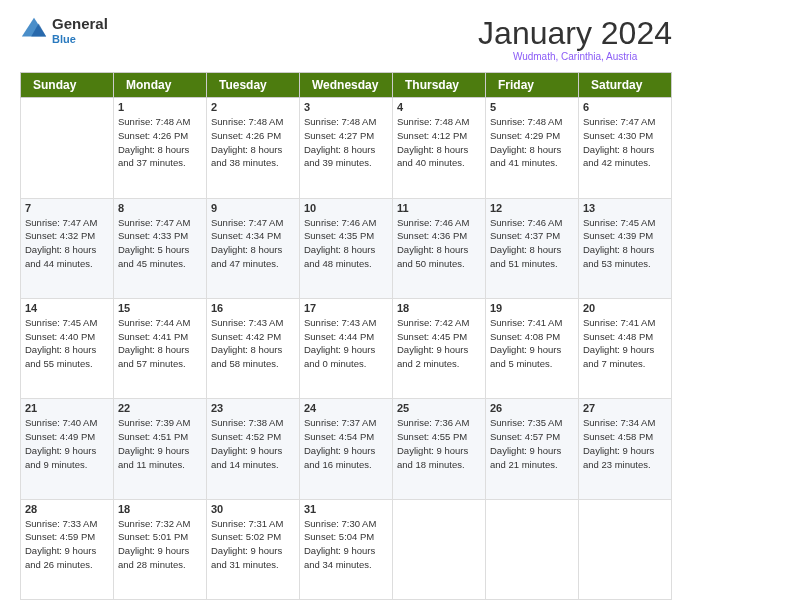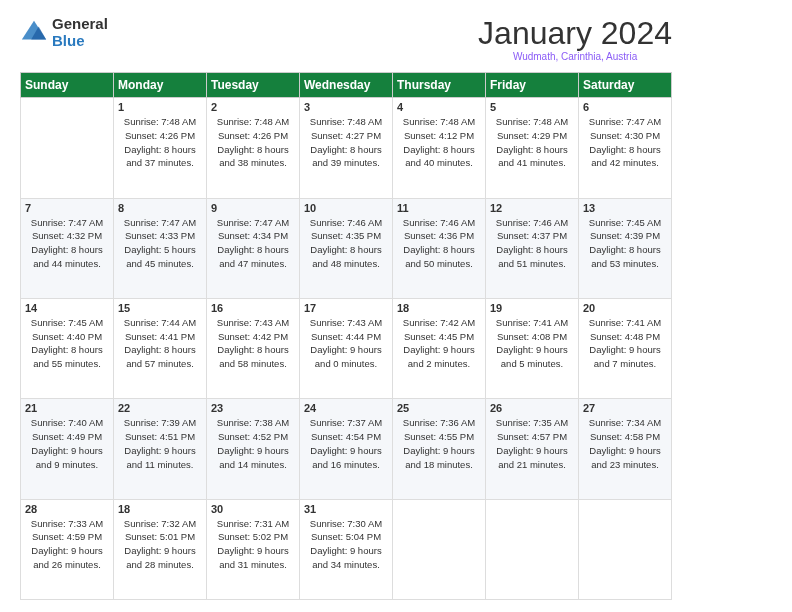--- a/index.html
+++ b/index.html
@@ -32,21 +32,21 @@
       display: flex;
       flex-direction: column;
       line-height: 1.1;
     }
     .logo-general {
       font-size: 15px;
       font-weight: bold;
       color: #333;
     }
     .logo-blue {
-      font-size: 15px;
+      font-size: 11px;
       font-weight: bold;
       color: #2a7abf;
     }
     .logo-icon {
       width: 28px;
       height: 28px;
     }
     .title-area {
       text-align: center;
     }
@@ -61,24 +61,24 @@
       color: #8b5cf6;
     }
     .calendar {
       flex: 1;
       border: 1px solid #ccc;
       border-collapse: collapse;
       width: 100%;
       table-layout: fixed;
     }
     .calendar th {
-      background-color: #15803d;
+      background-color: #4d7c0f;
       color: #fff;
       font-size: 12px;
-      padding: 5px 4px;
+      padding: 5px 12px;
       text-align: left;
       border: 1px solid #ccc;
       font-weight: bold;
     }
     .calendar td {
       border: 1px solid #ddd;
       vertical-align: top;
       padding: 3px 4px;
       font-size: 9.5px;
       color: #333;
@@ -92,21 +92,20 @@
     }
     .day-num {
       font-size: 11px;
       font-weight: bold;
       color: #333;
       display: block;
       margin-bottom: 2px;
     }
     .day-info {
       line-height: 1.45;
-      text-align: center;
     }
     td.empty {
       background: #f9f9f9;
     }
   </style>
 </head>
 <body>
 
 <div class="page">
   <div class="header">

